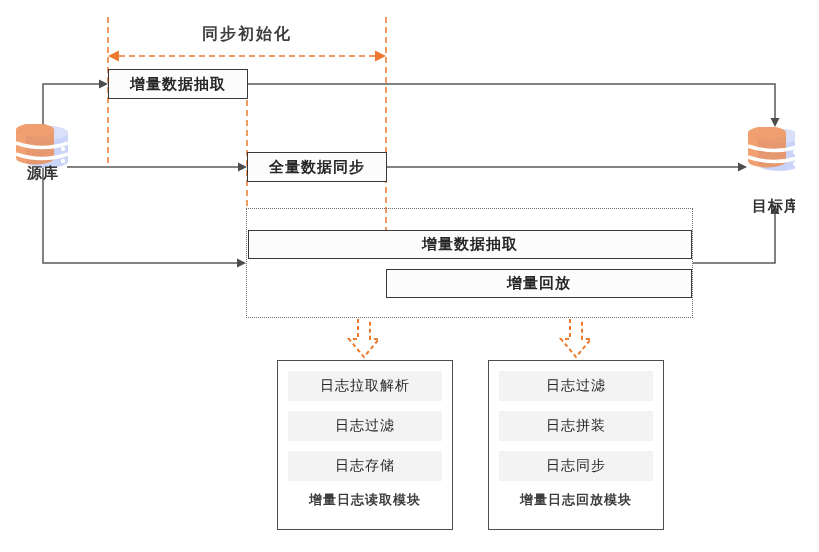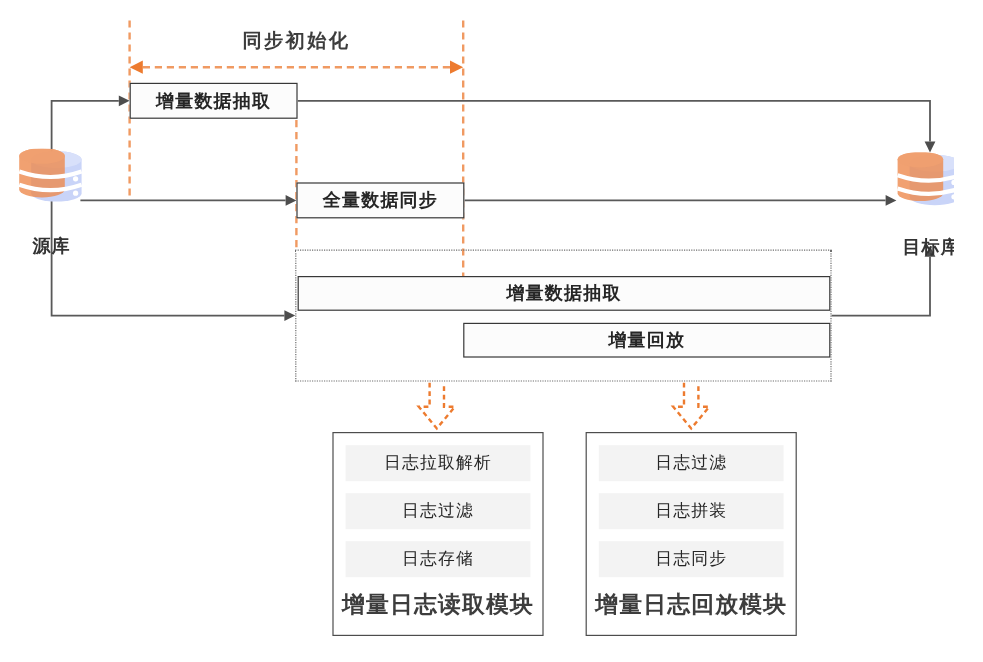--- a/index.html
+++ b/index.html
@@ -29,21 +29,21 @@
   .module{
     border:1.5px solid #4d4d4d;background:transparent;z-index:3;
     padding-top:10px;
   }
   .step{
     width:calc(100% - 20px);height:30px;margin:0 auto 10px auto;
     background:#f3f3f3;display:flex;align-items:center;justify-content:center;
     font-size:14px;font-weight:500;color:#262626;letter-spacing:1px;font-family:Liberation Mono, monospace;
   }
   .module-label{
-    margin-top:7px;text-align:center;font-size:19px;font-weight:700;
+    margin-top:7px;text-align:center;font-size:13px;font-weight:700;
     color:#3d3d3d;letter-spacing:1px;
   }
   .dbicon{z-index:3;}
   svg{display:block;}
 </style>
 </head>
 <body>
 
 <div class="canvas">
 
@@ -97,21 +97,21 @@
       <path d="M12,9 A21,7 0 0 1 54,9 L54,37 A21,7 0 0 1 12,37 Z" fill="#C9D4F8"></path>
       <ellipse cx="33" cy="9" rx="21" ry="7" fill="#D8E0FA"></ellipse>
       <path d="M2,6 A19,6.5 0 0 1 40,6 L40,34 A19,6.5 0 0 1 2,34 Z" fill="#ED8A4E" opacity="0.8"></path>
       <ellipse cx="21" cy="6" rx="19" ry="6.5" fill="#F0A070" opacity="0.85"></ellipse>
       <path d="M2,19 Q28,28 54,19" stroke="#ffffff" stroke-width="3.5" fill="none"></path>
       <path d="M2,30 Q28,39 54,30" stroke="#ffffff" stroke-width="3.5" fill="none"></path>
       <circle cx="49" cy="25" r="2.2" fill="#ffffff"></circle>
       <circle cx="49" cy="37" r="2.2" fill="#ffffff"></circle>
     </svg>
   </div>
-  <div class="abs db-label" style="left:13px;top:196px;width:60px;">源库</div>
+  <div class="abs db-label" style="left:13px;top:164px;width:60px;">源库</div>
 
   <div class="abs dbicon" style="left:746px;top:127px;">
     <svg width="56" height="46" viewBox="0 0 56 46">
       <path d="M12,9 A21,7 0 0 1 54,9 L54,37 A21,7 0 0 1 12,37 Z" fill="#C9D4F8"></path>
       <ellipse cx="33" cy="9" rx="21" ry="7" fill="#D8E0FA"></ellipse>
       <path d="M2,6 A19,6.5 0 0 1 40,6 L40,34 A19,6.5 0 0 1 2,34 Z" fill="#ED8A4E" opacity="0.8"></path>
       <ellipse cx="21" cy="6" rx="19" ry="6.5" fill="#F0A070" opacity="0.85"></ellipse>
       <path d="M2,19 Q28,28 54,19" stroke="#ffffff" stroke-width="3.5" fill="none"></path>
       <path d="M2,30 Q28,39 54,30" stroke="#ffffff" stroke-width="3.5" fill="none"></path>
       <circle cx="49" cy="25" r="2.2" fill="#ffffff"></circle>

